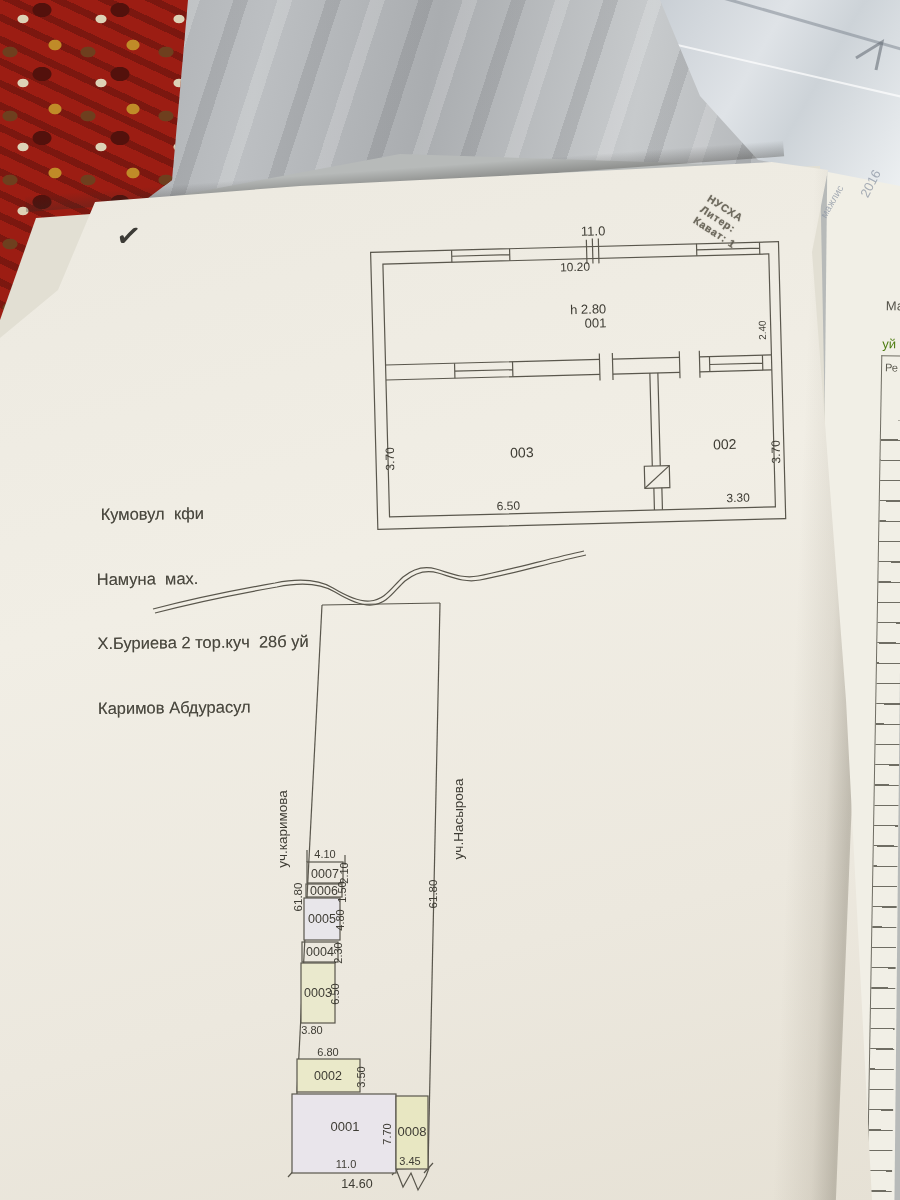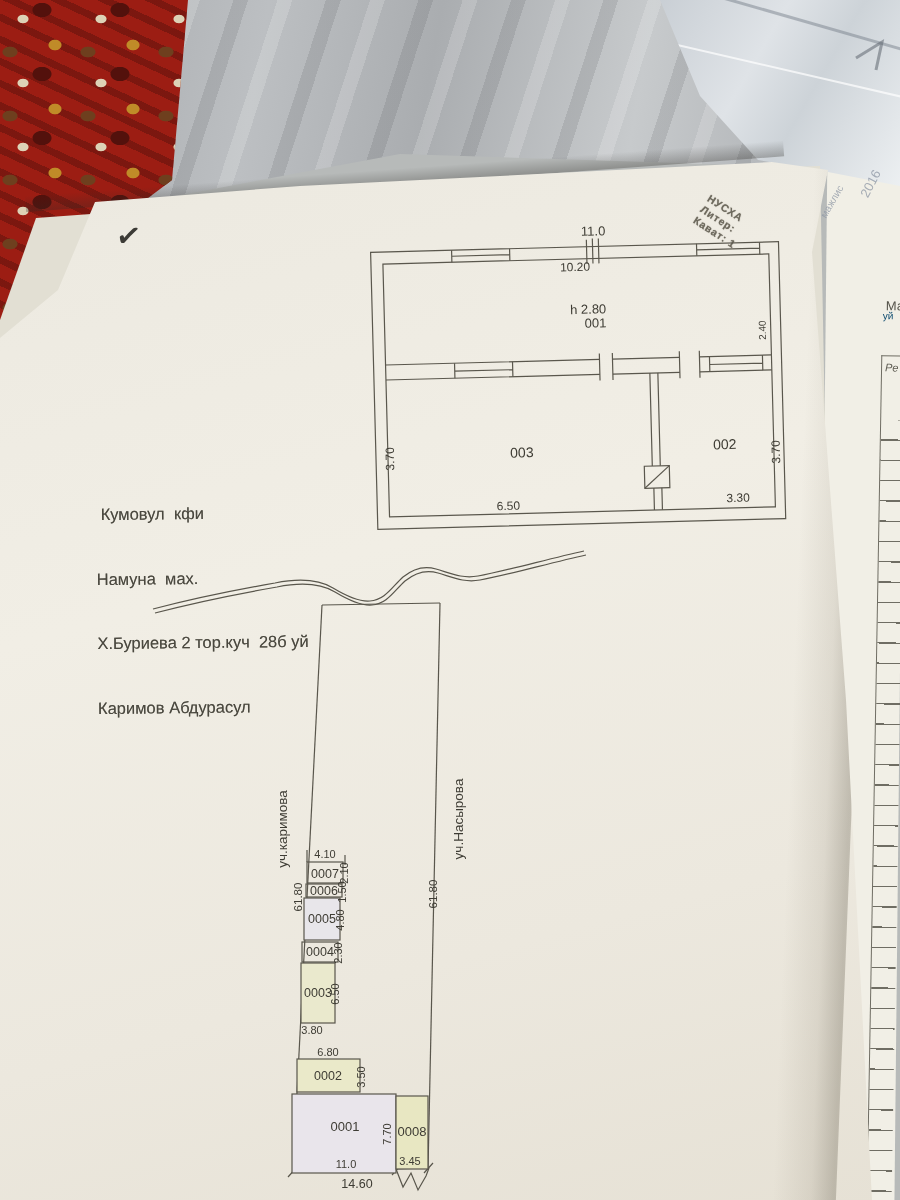--- a/index.html
+++ b/index.html
@@ -28,24 +28,24 @@
     clip-path:polygon(20px 0,260px 0,260px 186px,188px 172px,118px 160px,60px 96px);
     background:linear-gradient(120deg,#c6ccd2 0%,#dfe3e7 40%,#cdd3d8 60%,#eef1f3 100%);}
   .papers .fold1{left:60px;top:20px;width:210px;height:3px;background:rgba(110,120,130,.45);transform:rotate(16deg);}
   .papers .fold2{left:30px;top:70px;width:240px;height:2px;background:rgba(255,255,255,.7);transform:rotate(13deg);}
   .pen-mark{left:842px;top:28px;width:60px;height:60px;z-index:6;}
 
   
   .side-page{left:822px;top:140px;width:78px;height:1060px;background:#f1efe6;z-index:4;
     transform:rotate(.6deg);}
   .side-page .t1{left:60px;top:158px;font-size:13px;color:#55534a;}
-  .side-page .t2{left:57px;top:170px;font-size:10px;color:#0c4a6e;}
+  .side-page .t2{left:57px;top:196px;font-size:13px;color:#4d7c0f;}
   .side-table{left:56px;top:215px;width:24px;height:845px;
     border-left:1.3px solid #6f6d63;border-top:1.3px solid #6f6d63;transform:rotate(.4deg);transform-origin:top left;}
-  .side-table .hdr{left:3px;top:5px;font-size:11px;color:#5c5a50;font-style:italic;}
+  .side-table .hdr{left:3px;top:5px;font-size:11px;color:#5c5a50;}
   .side-table .rows{left:0;top:64px;width:24px;height:781px;
     background:repeating-linear-gradient(to bottom,rgba(0,0,0,0) 0 19px,#6f6d63 19px 20.3px);}
   .faint-txt{z-index:5;color:#8d96a4;opacity:.75;white-space:nowrap;}
 
   
   .top-shadow{left:25px;top:196px;width:760px;height:16px;z-index:5;
     transform:rotate(-4.2deg);transform-origin:left top;
     background:linear-gradient(to bottom,rgba(0,0,0,0),rgba(45,43,38,.30));}
   .back-sheet{left:0;top:0;width:900px;height:1200px;z-index:6;background:#e2dfd3;
     clip-path:polygon(36px 218px,700px 170px,820px 166px,840px 1200px,0 1200px,0 320px);}

